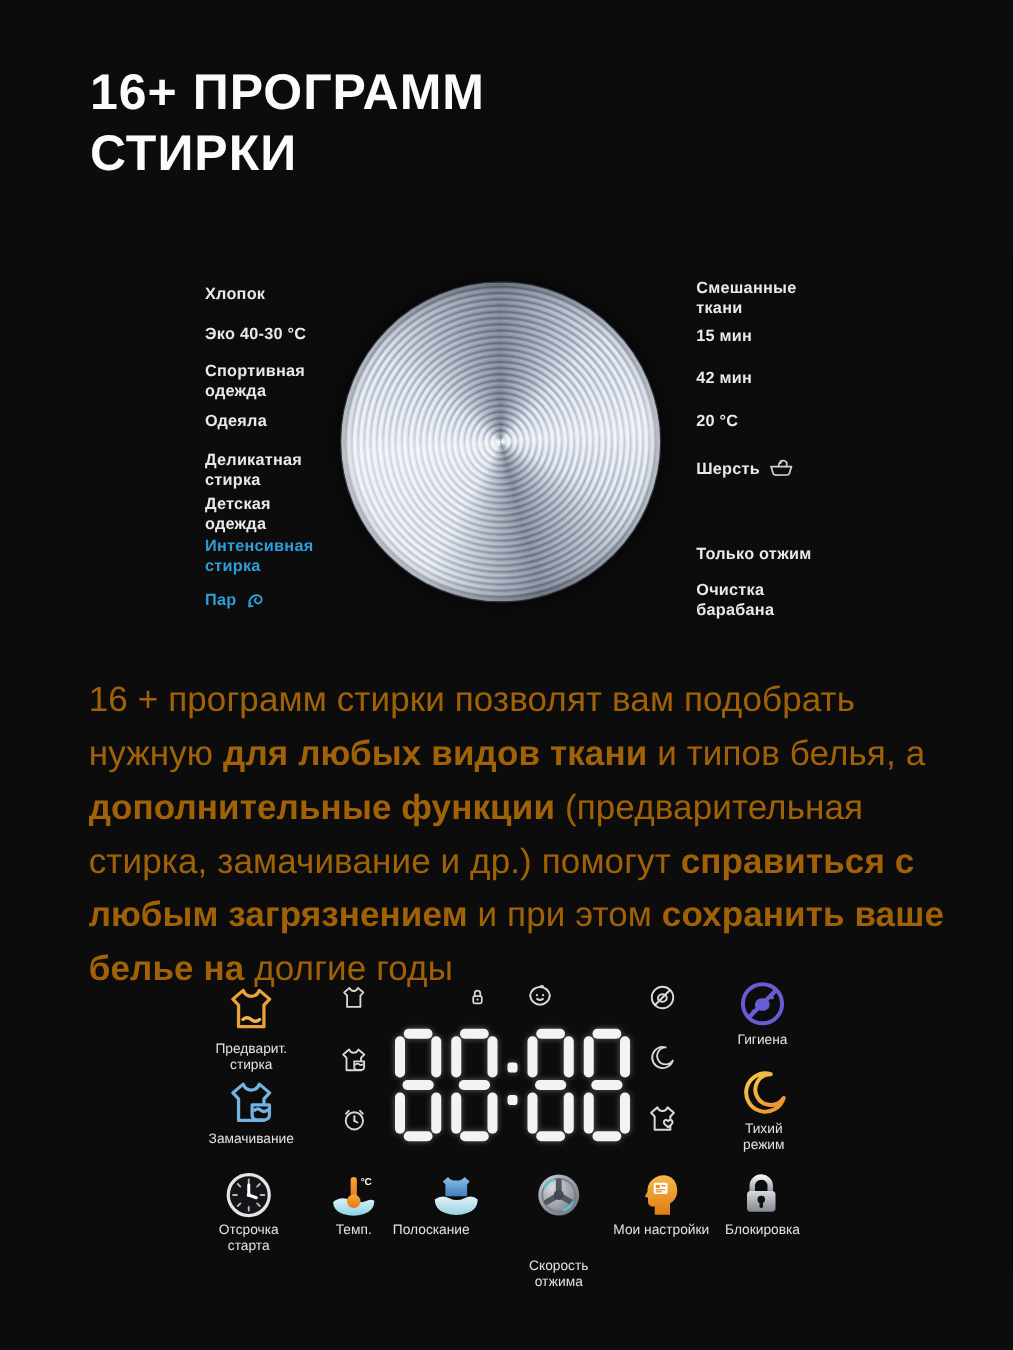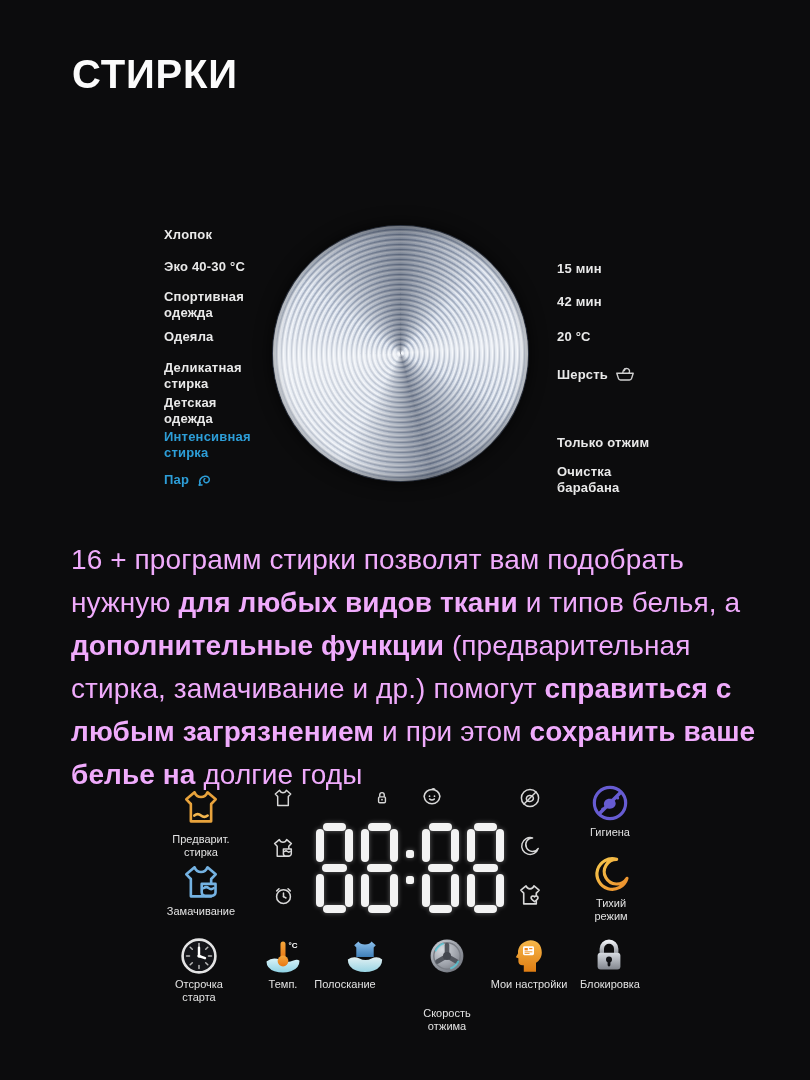--- a/index.html
+++ b/index.html
@@ -26,21 +26,21 @@
 
   .prog{position:absolute;font-size:13px;font-weight:700;line-height:16px;
         letter-spacing:.2px;color:#e9e9e9;}
   .prog.left{left:164px;width:102px;}
   .prog.right{left:557px;width:110px;}
   .prog .ic{display:inline-block;vertical-align:-5px;margin-left:6px;}
   .hl{color:var(--accent,#2d9ed8);}
 
   
   .desc{position:absolute;left:71px;top:538px;width:688px;margin:0;
-        font-size:28px;line-height:43px;font-weight:400;color:#f0abfc;letter-spacing:.1px;}
+        font-size:28px;line-height:43px;font-weight:400;color:#a16207;letter-spacing:.1px;}
   .desc .b{font-weight:800;}
 
   
   .abs{position:absolute;}
   .feat-label,.btn-label{position:absolute;font-size:11px;line-height:13px;color:#e2e2e2;
         text-align:center;font-weight:400;}
 
   
   .display{position:absolute;left:312px;top:823px;height:90px;display:flex;align-items:stretch;}
   .digit{position:relative;width:37px;height:90px;margin:0 4px;}
@@ -57,38 +57,40 @@
   .colon i{position:absolute;left:2px;width:8px;height:8px;border-radius:2.5px;background:#f3f3f3;
            box-shadow:0 0 5px rgba(255,255,255,.35);}
   .colon i:first-child{top:27px;} .colon i:last-child{top:53px;}
 </style>
 </head>
 <body>
 
 <div id="page">
 
   <div class="title">
+    <div>16+ ПРОГРАММ</div>
     <div>СТИРКИ</div>
   </div>
 
   <div class="dial"></div>
 
   <div class="prog left" style="top:227px"><span>Хлопок</span></div>
   <div class="prog left" style="top:259px"><span>Эко 40-30 °C</span></div>
   <div class="prog left" style="top:289px"><span>Спортивная одежда</span></div>
   <div class="prog left" style="top:329px"><span>Одеяла</span></div>
   <div class="prog left" style="top:360px"><span>Деликатная стирка</span></div>
   <div class="prog left" style="top:395px"><span>Детская одежда</span></div>
   <div class="prog left hl" style="top:429px"><span>Интенсивная стирка</span></div>
   <div class="prog left hl" style="top:469px"><span>Пар</span><span class="ic"><svg width="20" height="20" viewBox="0 0 20 20" fill="none" stroke="#2d9ed8" stroke-width="1.5" stroke-linecap="round">
           <path d="M4.8 15.5 C3.6 11.5 6 7.6 9.8 7.2 C12.8 6.9 14.8 9 14.2 11.4 C13.7 13.5 11.2 14.4 9.6 13 C8.5 12 8.7 10.3 9.9 9.7"></path>
           <path d="M4.3 16.1 L7.1 15.9"></path>
           <path d="M4.3 16.1 L5.2 13.6"></path>
         </svg></span></div>
 
+  <div class="prog right" style="top:222px"><span>Смешанные ткани</span></div>
   <div class="prog right" style="top:261px"><span>15 мин</span></div>
   <div class="prog right" style="top:294px"><span>42 мин</span></div>
   <div class="prog right" style="top:329px"><span>20 °C</span></div>
   <div class="prog right" style="top:362px;width:130px"><span>Шерсть</span><span class="ic"><svg width="22" height="22" viewBox="0 0 22 22" fill="none" stroke="#cfcfcf" stroke-width="1.4" stroke-linejoin="round" stroke-linecap="round">
           <path d="M2.8 11.2 H19.2 L17.6 16.4 A2.2 2.2 0 0 1 15.5 18 H6.5 A2.2 2.2 0 0 1 4.4 16.4 Z"></path>
           <path d="M8.8 11 C8.8 8 11 6 13.4 6.6 C15 7 15.8 8.4 15.4 10 L15 11.2"></path>
           <path d="M11 6.6 L10.4 8.6"></path>
         </svg></span></div>
   <div class="prog right" style="top:435px;width:130px"><span>Только отжим</span></div>
   <div class="prog right" style="top:464px;width:90px"><span>Очистка барабана</span></div>

